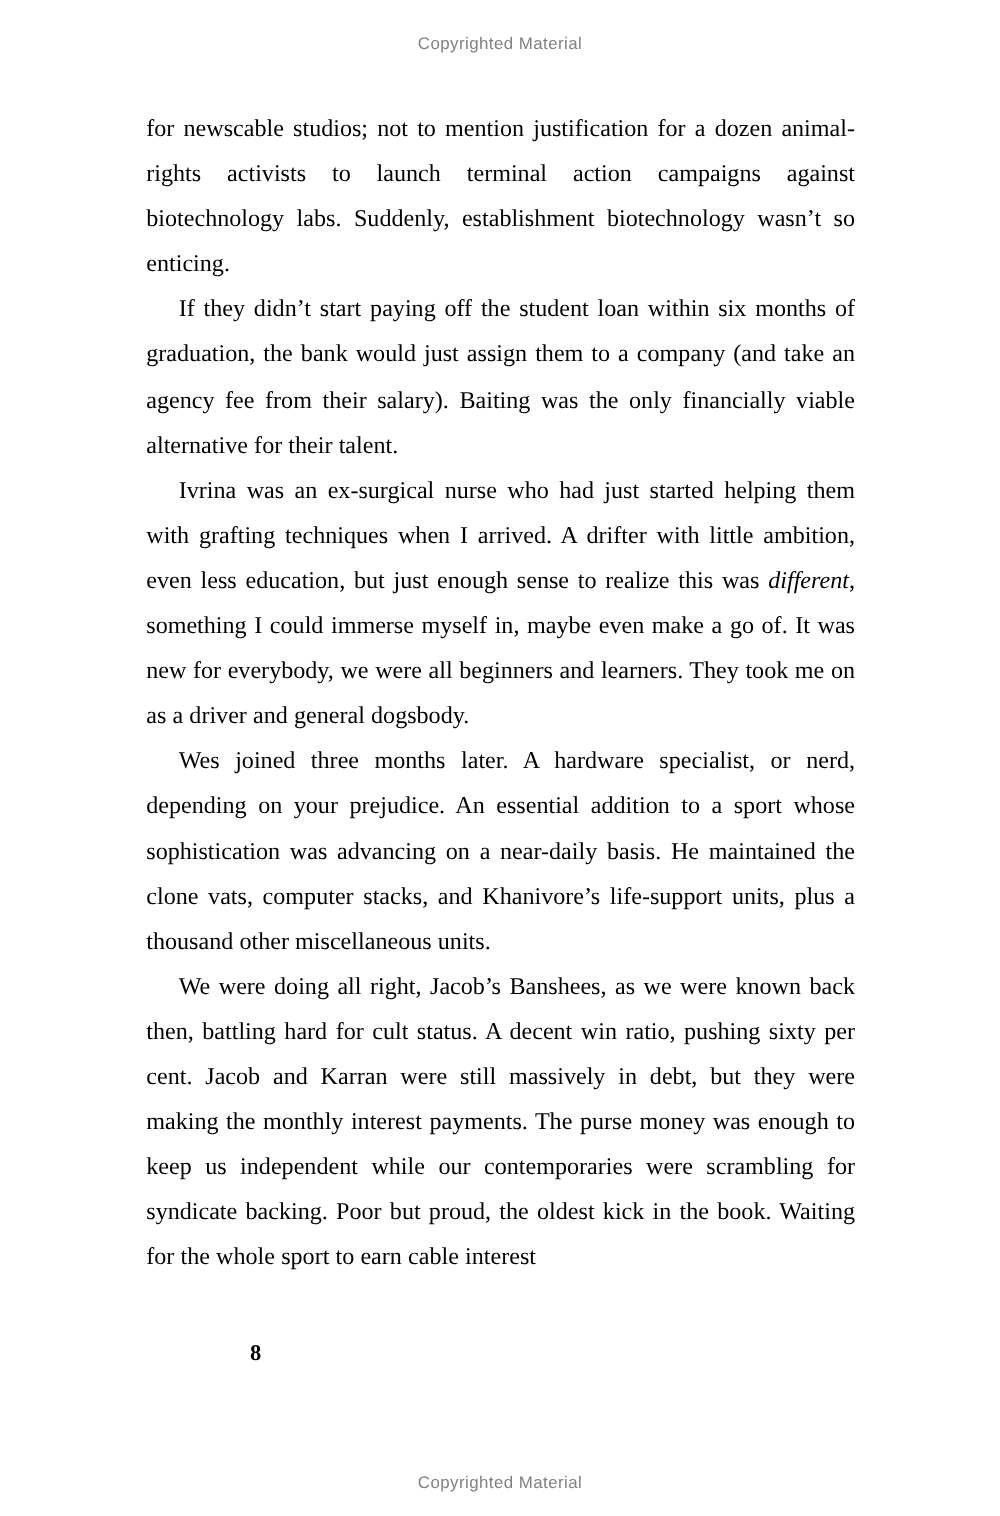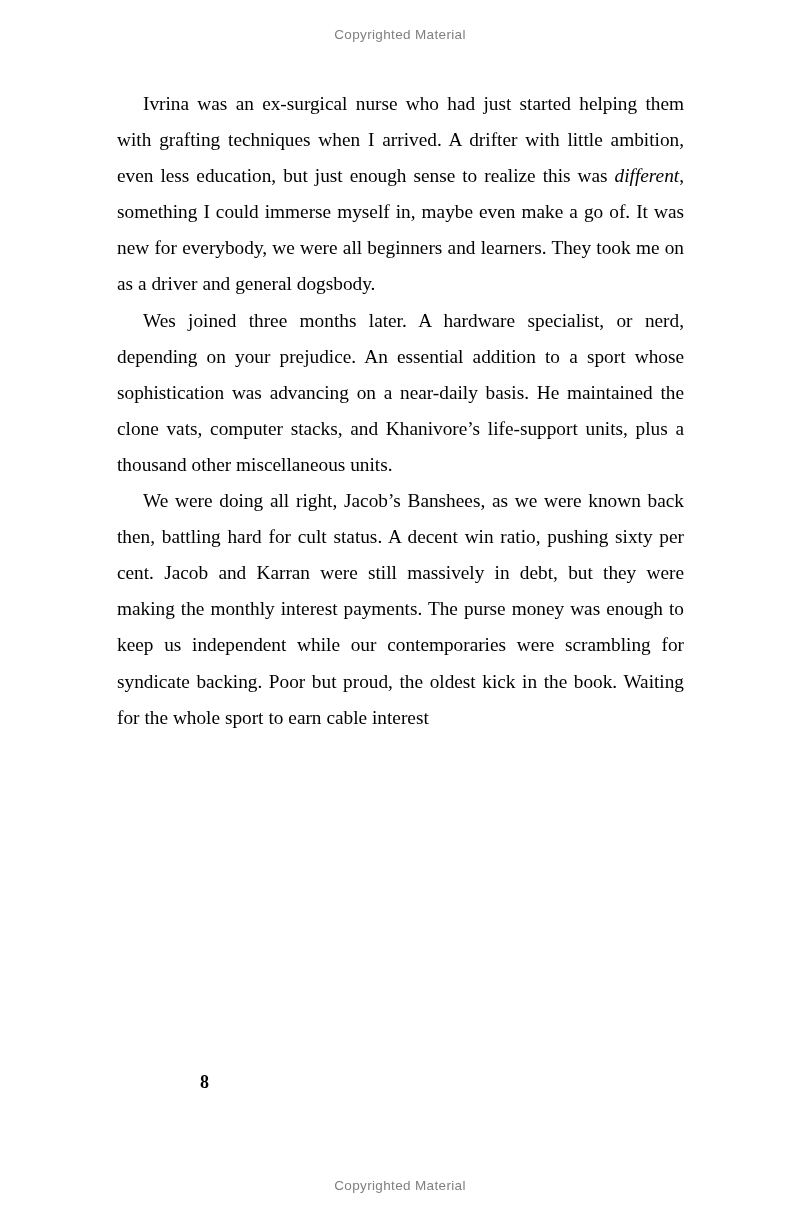--- a/index.html
+++ b/index.html
@@ -77,21 +77,23 @@
 </style>
 </head>
 <body>
 
 <div class="page">
 
   <div class="running-mark running-head">Copyrighted Material</div>
 
   <div class="textblock">
 
+    <p class="para first">for newscable studios; not to mention justification for a dozen animal-rights activists to launch terminal action campaigns against biotechnology labs. Suddenly, establishment biotechnology wasn’t so enticing.</p>
 
+    <p class="para">If they didn’t start paying off the student loan within six months of graduation, the bank would just assign them to a company (and take an agency fee from their salary). Baiting was the only financially viable alternative for their talent.</p>
 
     <p class="para"><span>Ivrina was an ex-surgical nurse who had just started helping them with grafting techniques when I arrived. A drifter with little ambition, even less education, but just enough sense to realize this was </span><em>different</em><span>, something I could immerse myself in, maybe even make a go of. It was new for everybody, we were all beginners and learners. They took me on as a driver and general dogsbody.</span></p>
 
     <p class="para">Wes joined three months later. A hardware specialist, or nerd, depending on your prejudice. An essential addition to a sport whose sophistication was advancing on a near-daily basis. He maintained the clone vats, computer stacks, and Khanivore’s life-support units, plus a thousand other miscellaneous units.</p>
 
     <p class="para">We were doing all right, Jacob’s Banshees, as we were known back then, battling hard for cult status. A decent win ratio, pushing sixty per cent. Jacob and Karran were still massively in debt, but they were making the monthly interest payments. The purse money was enough to keep us independent while our contemporaries were scrambling for syndicate backing. Poor but proud, the oldest kick in the book. Waiting for the whole sport to earn cable interest</p>
 
   </div>
 
   <div class="folio">8</div>

